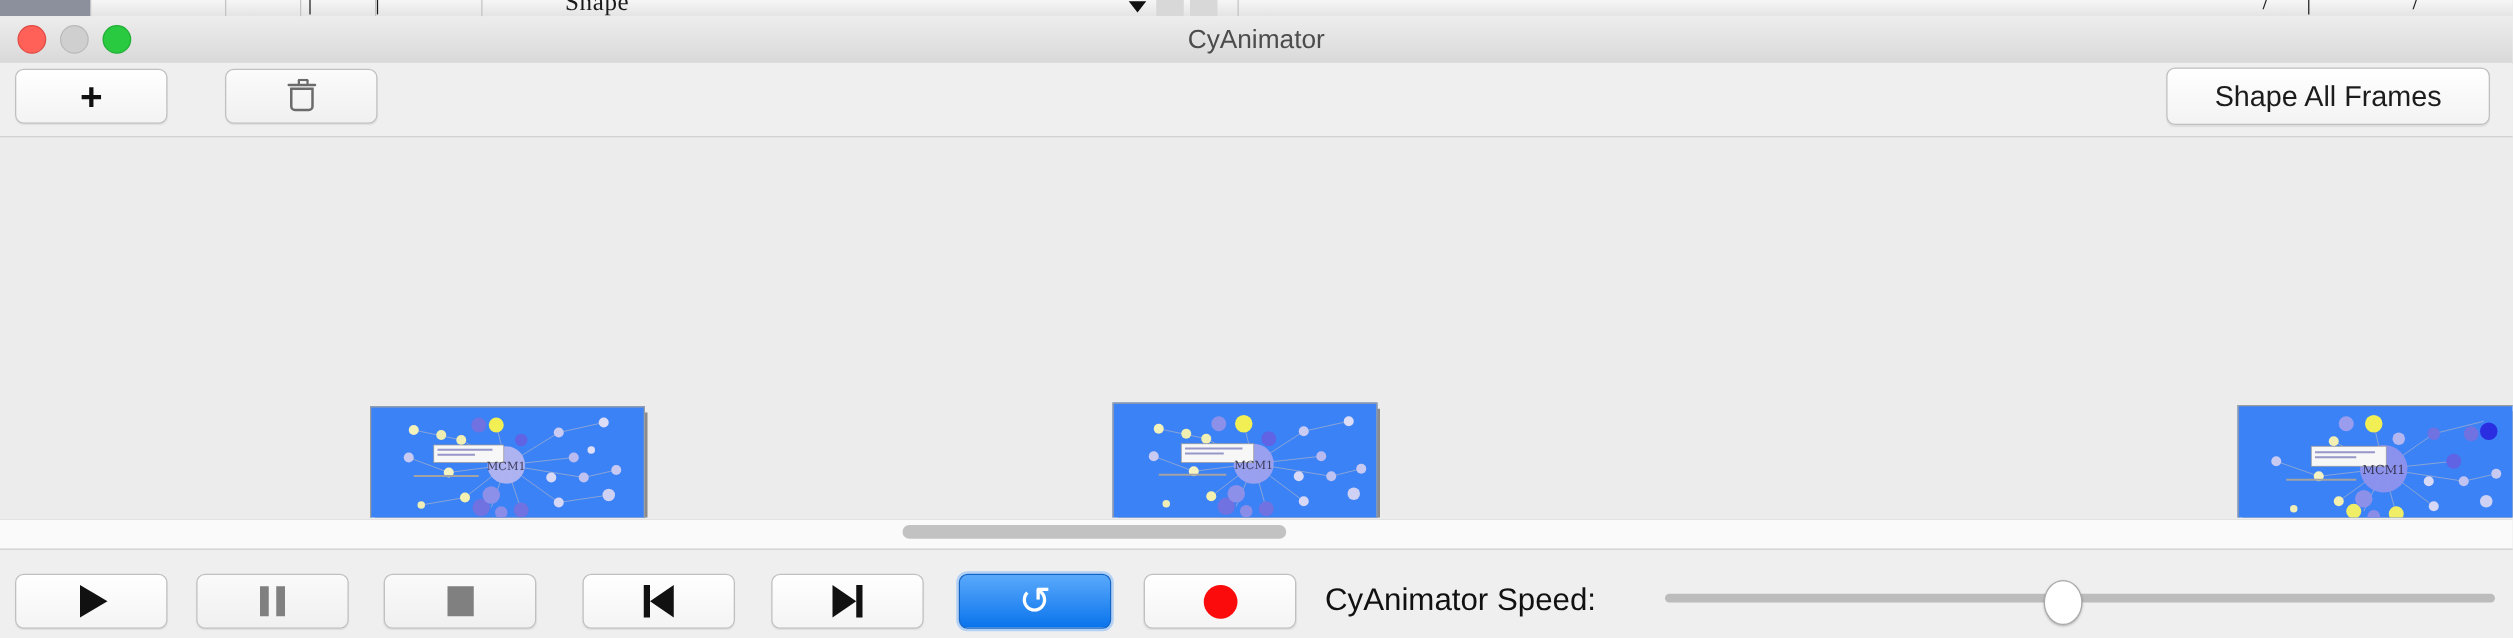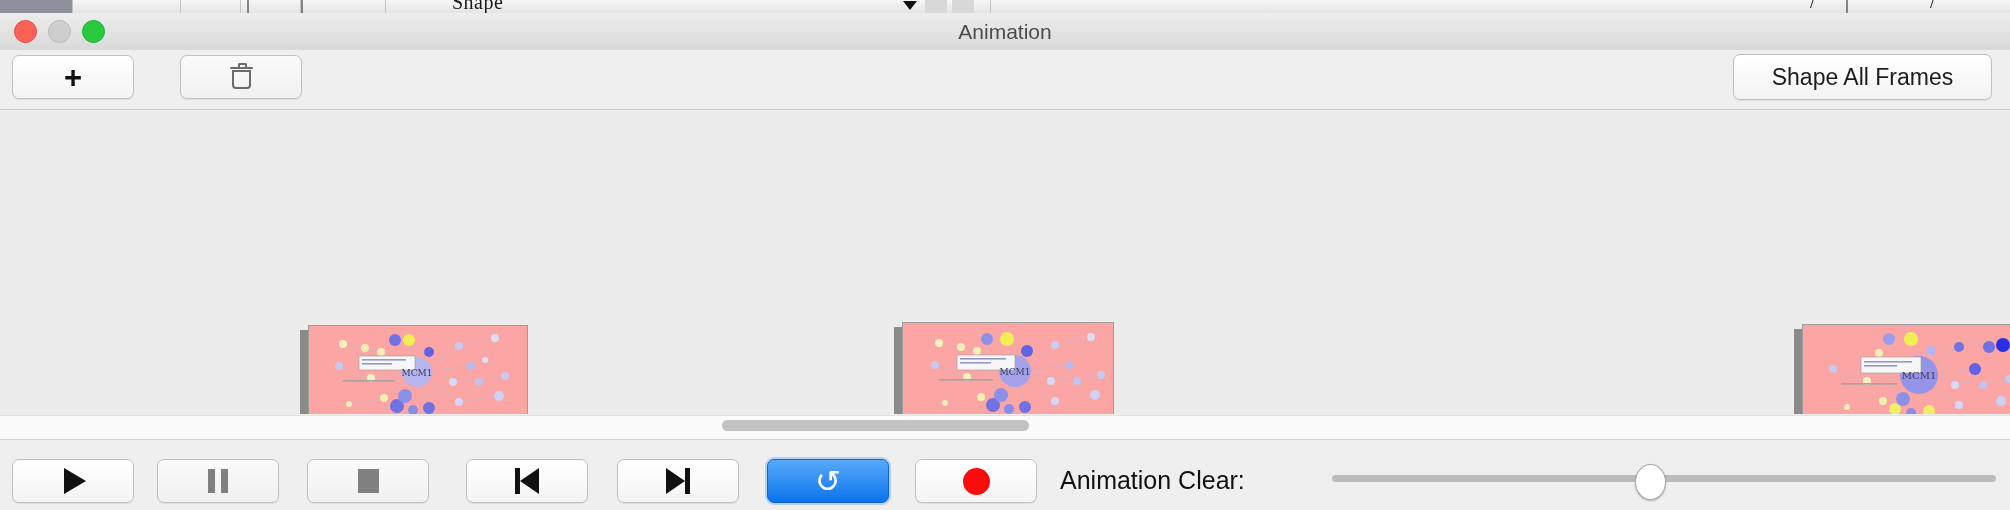--- a/index.html
+++ b/index.html
@@ -58,22 +58,22 @@
     background:#6b6b6b;border-radius:1px;}
   .trash .lid{position:absolute;left:7px;top:-2px;width:9px;height:5px;
     border:2px solid #6b6b6b;border-bottom:none;border-radius:2px 2px 0 0;box-sizing:border-box;}
 
   
   .timeline{position:absolute;left:0;top:110px;width:2010px;height:304px;
     background:#ececec;overflow:hidden;}
   .frame{position:absolute;}
   .frame .shadow{position:absolute;left:4px;top:5px;width:100%;height:100%;
     background:#8a8a8a;}
-  .frame .card{position:absolute;left:12px;top:0;width:100%;height:100%;
-    background:#fca5a5;border:1px solid #9d9d9d;overflow:hidden;}
+  .frame .card{position:absolute;left:0;top:0;width:100%;height:100%;
+    background:#3b82f6;border:1px solid #9d9d9d;overflow:hidden;}
   .net{position:absolute;left:0;top:0;width:100%;height:100%;}
 
   
   .scrollbar{position:absolute;left:0;top:415px;width:2010px;height:23px;
     background:#fafafa;border-top:1px solid #e2e2e2;border-bottom:1px solid #bdbdbd;}
   .sb-thumb{position:absolute;left:722px;top:420px;width:307px;height:11px;
     border-radius:6px;background:#c2c2c2;}
 
   
   .controls{position:absolute;left:0;top:439px;width:2010px;height:71px;
@@ -130,21 +130,21 @@
     <div class="glyph" style="left:1845px">|</div>
     <div class="glyph" style="left:1930px">/</div>
   </div>
 
   <div class="titlebar"></div>
   <div class="traffic">
     <div class="dot red"></div>
     <div class="dot yellow"></div>
     <div class="dot green"></div>
   </div>
-  <div class="win-title">Animation</div>
+  <div class="win-title">CyAnimator</div>
 
   <div class="toolbar"></div>
   <div class="btn" id="add-frame-button">
     <span class="plus">+</span>
   </div>
   <div class="btn flat" id="delete-frame-button">
     <span class="trash">
         <i class="lid"></i>
       </span>
   </div>
@@ -320,16 +320,16 @@
         <i class="bar"></i>
       </span>
   </div>
   <div class="cbtn active" style="left:767px;width:120px">
     <span class="ic-loop">↺</span>
   </div>
   <div class="cbtn" style="left:915px;width:120px">
     <span class="ic-rec"></span>
   </div>
 
-  <div class="speed-label">Animation Clear:</div>
+  <div class="speed-label">CyAnimator Speed:</div>
   <div class="slider-track"></div>
   <div class="slider-thumb"></div>
 </div>
 
 </body></html>

